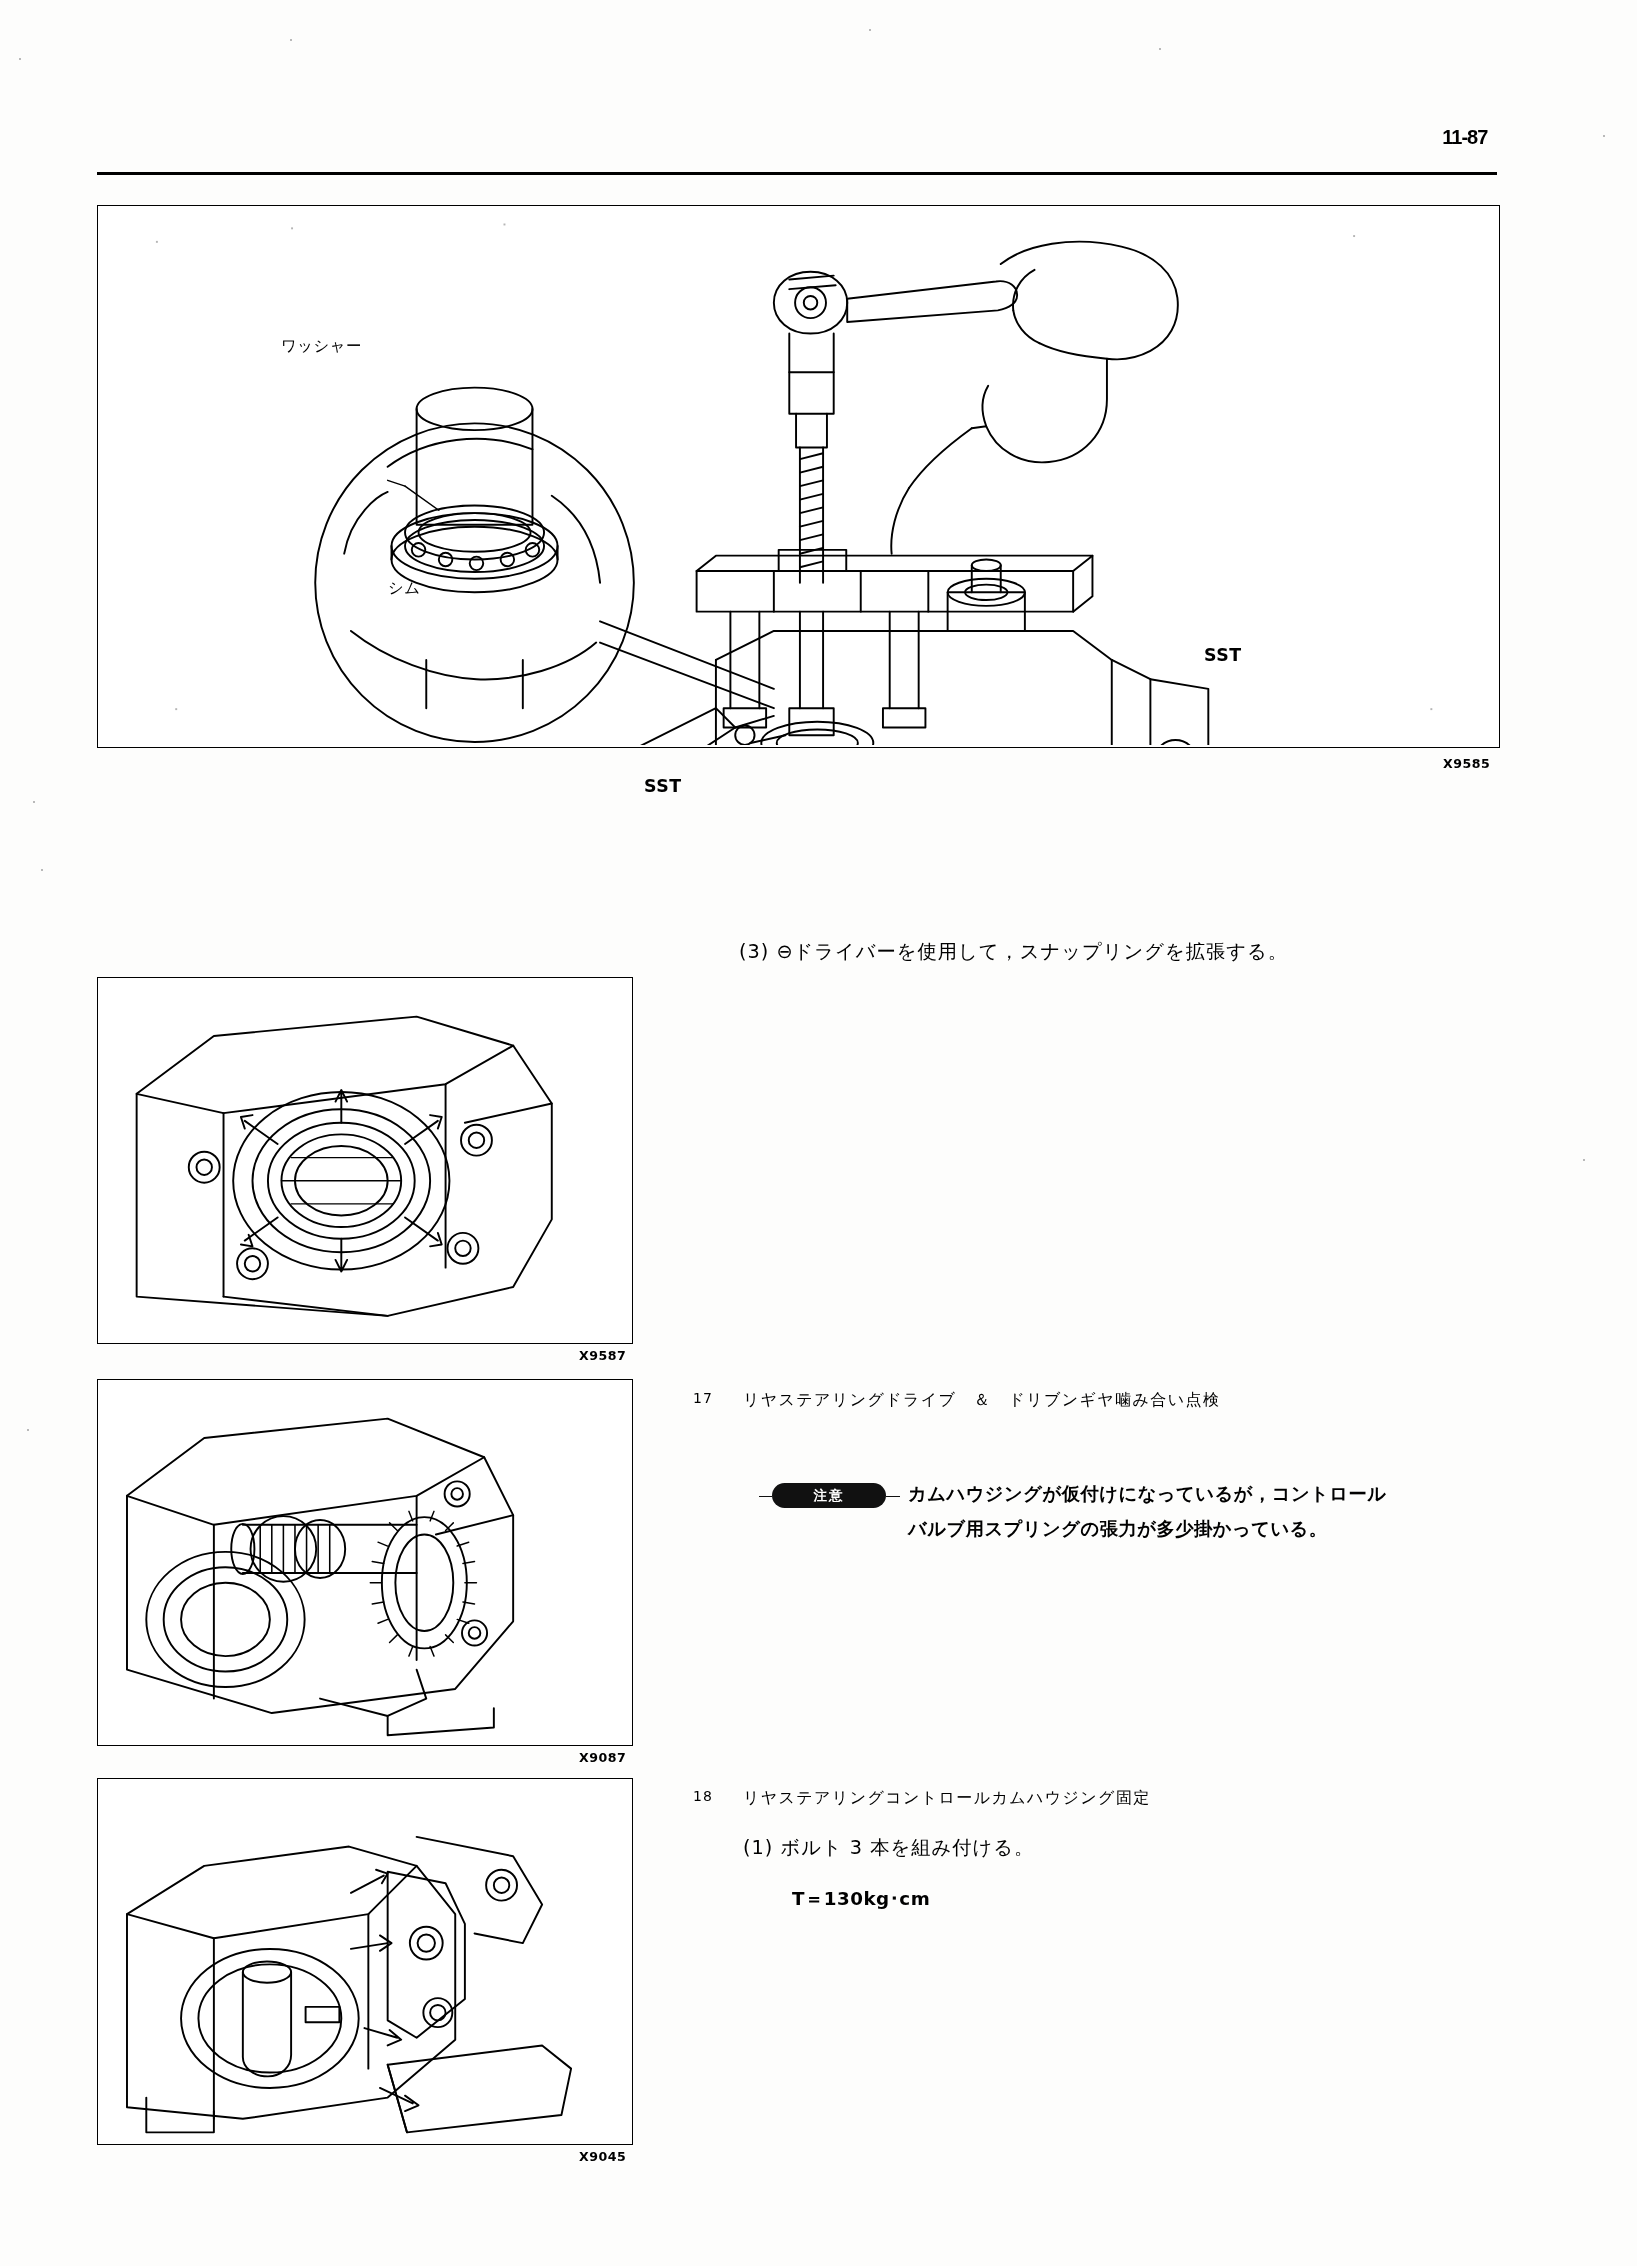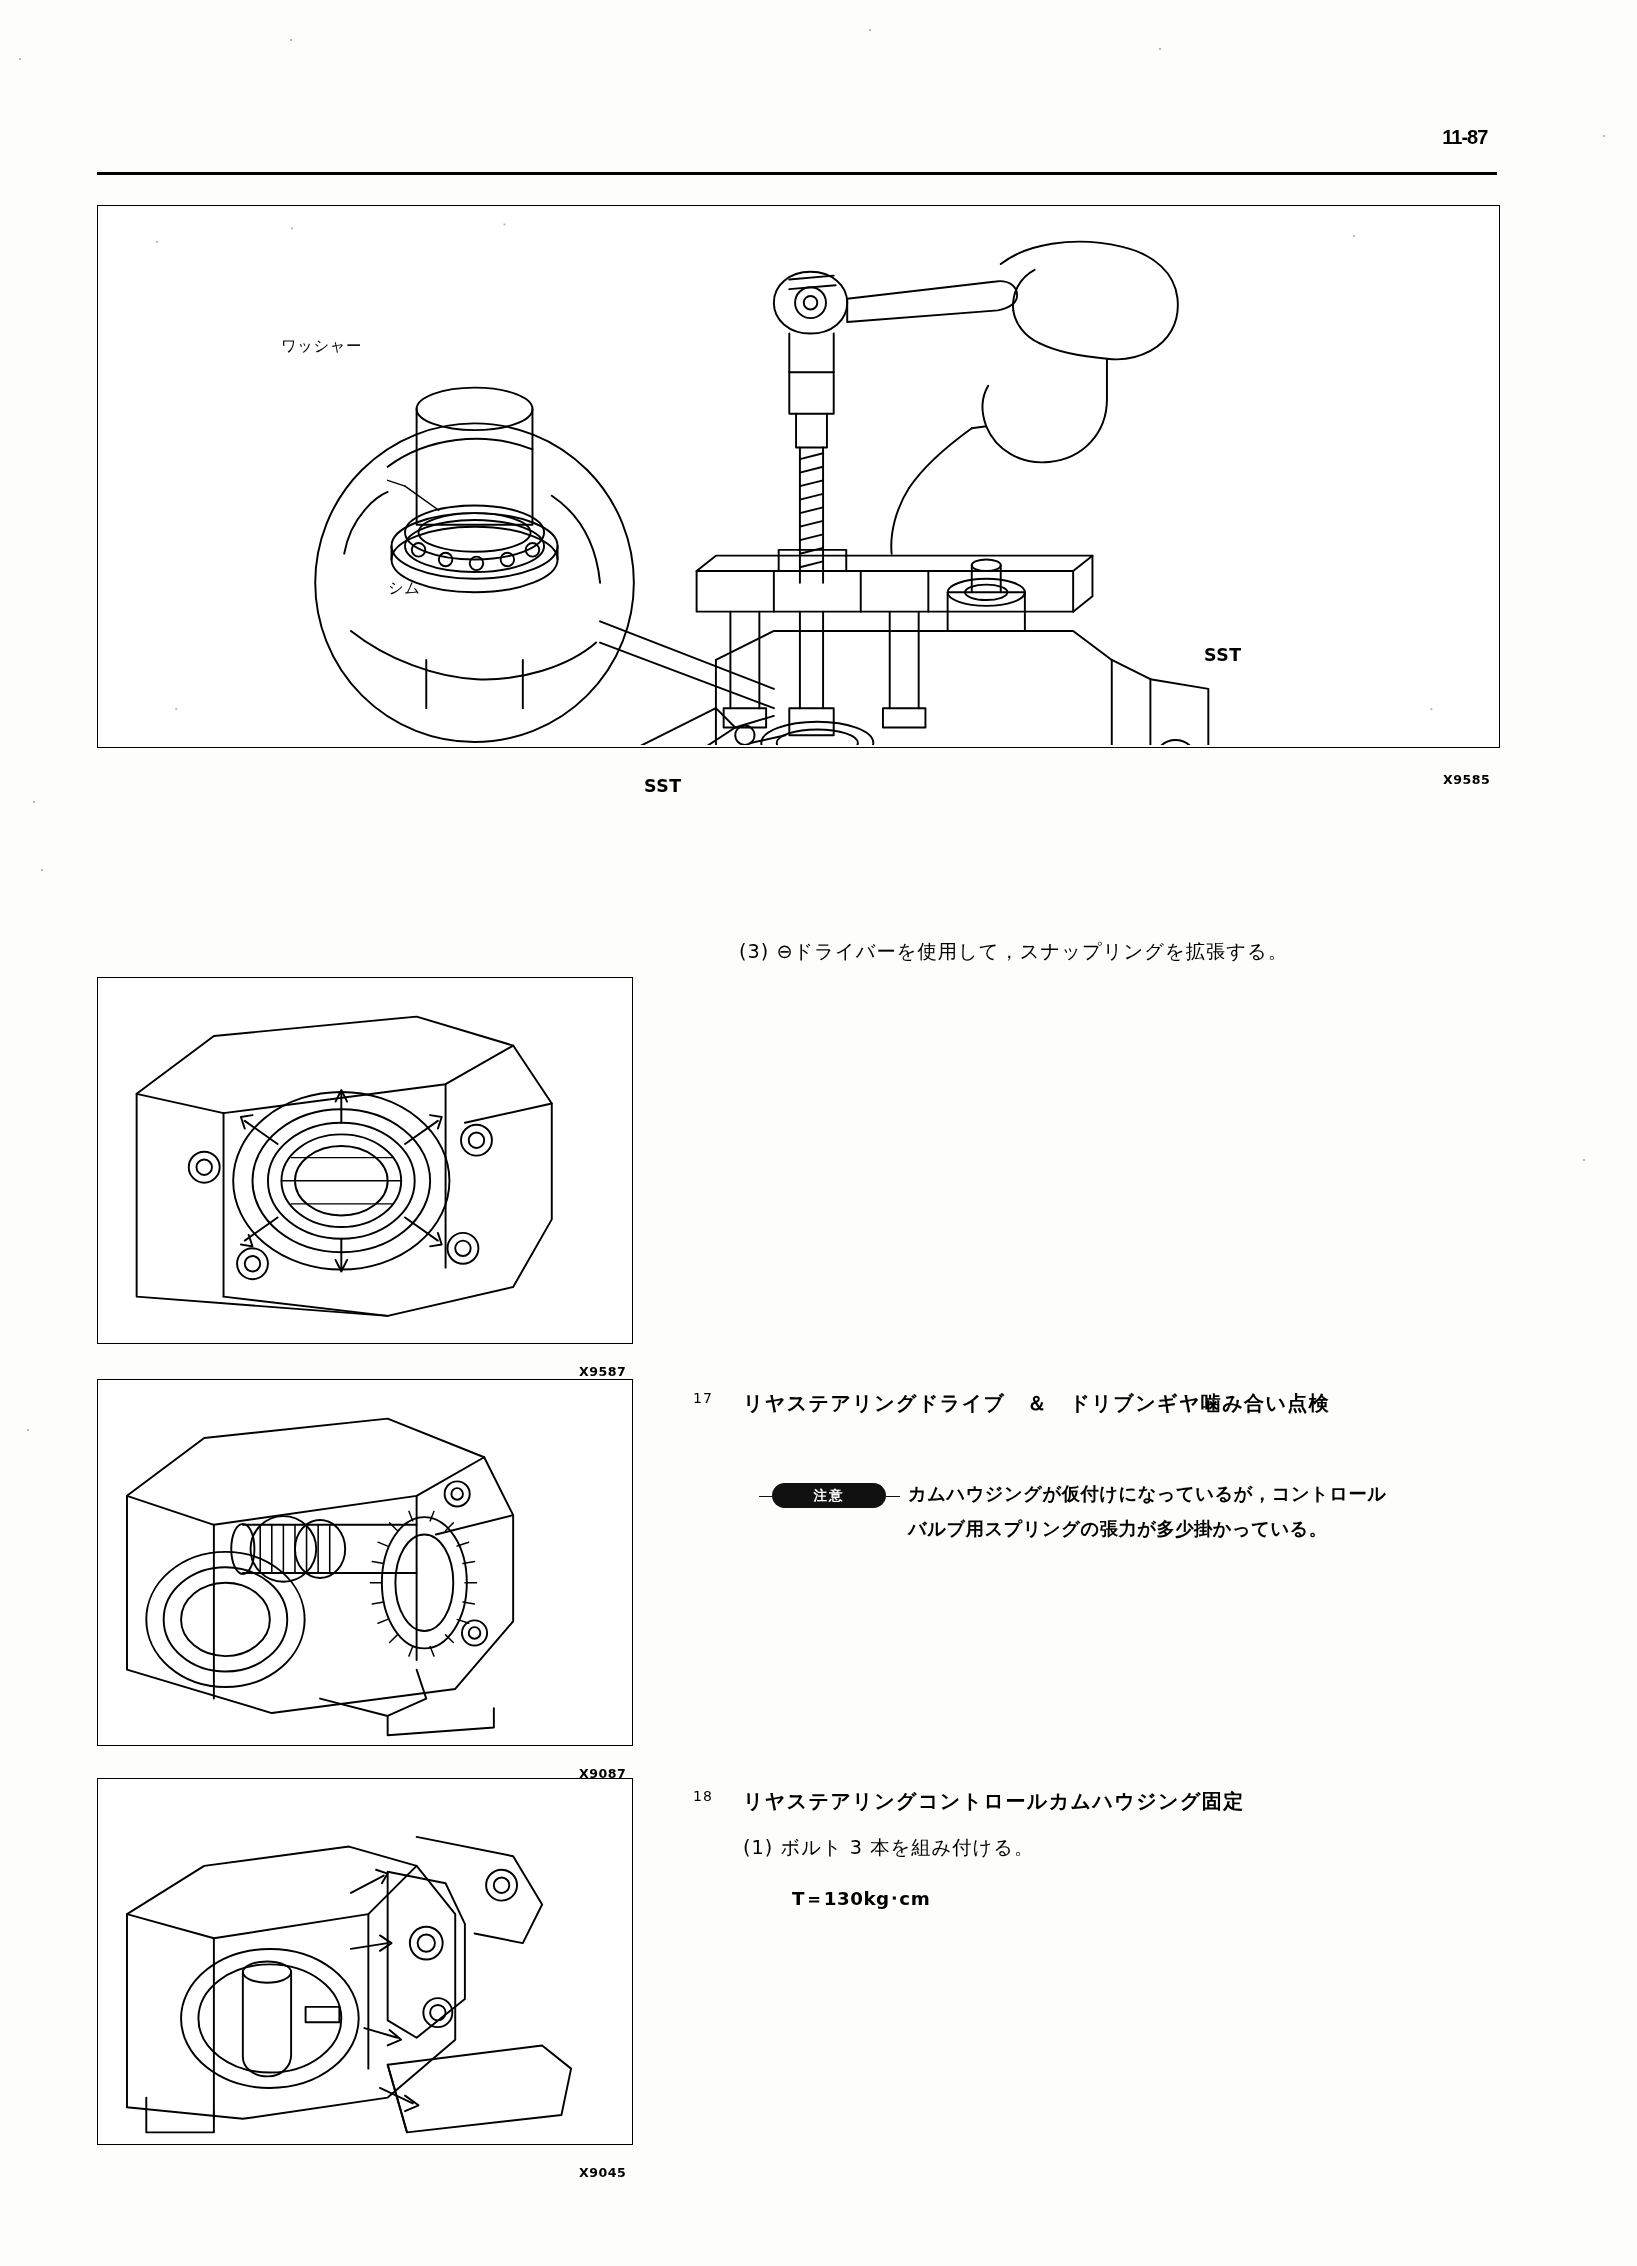--- a/index.html
+++ b/index.html
@@ -65,21 +65,20 @@
     border: 1.9px solid #000;
     background: #fff;
     box-sizing: border-box;
   }
   .fig-code {
     position: absolute;
     font-size: 12.6px;
     font-weight: bold;
     font-family: "DejaVu Sans", sans-serif;
     letter-spacing: 0.5px;
-    margin-top: 16px;
   }
 
   #fig-main   { left: 97px; top: 205px;  width: 1403px; height: 543px; }
   #fig-snap   { left: 97px; top: 977px; width: 536px;  height: 367px; }
   #fig-gear   { left: 97px; top: 1379px; width: 536px;  height: 367px; }
   #fig-bolt   { left: 97px; top: 1778px; width: 536px;  height: 367px; }
 
   #code-main  { left: 1443px; top: 756px; }
   #code-snap  { left: 579px;  top: 1348px; }
   #code-gear  { left: 579px;  top: 1750px; }
@@ -97,22 +96,22 @@
   }
   .step-num {
     position: absolute;
     font-size: 14px;
     font-weight: normal;
     letter-spacing: 1px;
     white-space: nowrap;
   }
   .step-title {
     position: absolute;
-    font-size: 20px;
-    font-weight: bold;
+    font-size: 16px;
+    font-weight: normal;
     letter-spacing: 1.4px;
     white-space: nowrap;
   }
   .note-body {
     position: absolute;
     font-size: 18.3px;
     letter-spacing: 0.5px;
     white-space: nowrap;
     font-weight: bold;
   }

